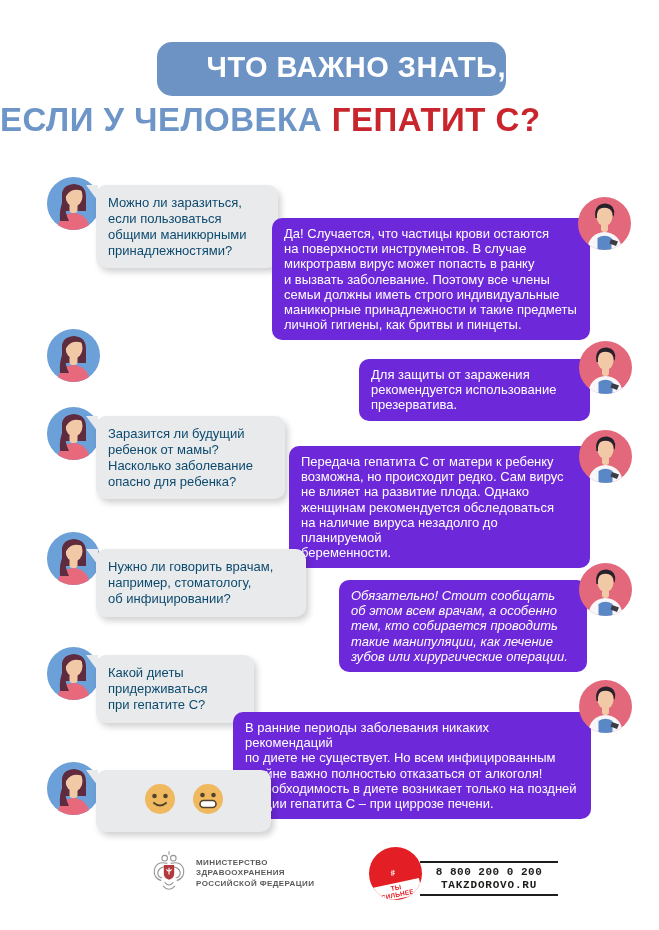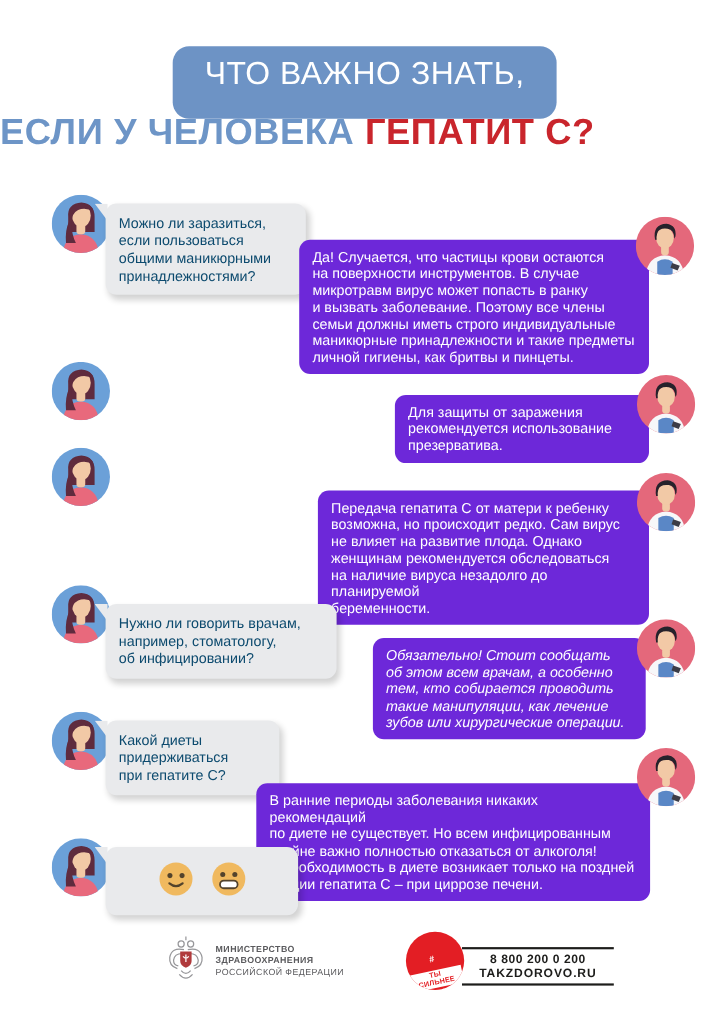--- a/index.html
+++ b/index.html
@@ -2,23 +2,23 @@
 <html><head>
 <meta charset="utf-8">
 <style>
   html,body{margin:0;padding:0;background:#ffffff;}
   .poster{
     position:relative;width:659px;height:930px;background:#ffffff;overflow:hidden;
     font-family:"Liberation Sans", sans-serif;
   }
   
   .title-box{
-    position:absolute;left:157px;top:42px;width:349px;height:66px;
+    position:absolute;left:157px;top:42px;width:349px;height:54px;
     background:#6d93c5;border-radius:15px;color:#ffffff;
-    font-size:29px;font-weight:normal;text-align:center;line-height:50px;letter-spacing:.5px;
+    font-size:29px;font-weight:bold;text-align:right;line-height:50px;letter-spacing:.5px;
   }
   .subtitle{
     position:absolute;left:0;top:101px;width:577px;text-align:left;
     font-size:33px;font-weight:bold;letter-spacing:.5px;color:#6d95c7;
   }
   .subtitle .red{color:#c9252c;}
   
   .avatar{position:absolute;width:53px;height:53px;}
   
   .q-bubble{
@@ -49,36 +49,36 @@
     content:"";position:absolute;left:-10px;top:0;width:12px;height:16px;
     background:#e9eaec;clip-path:polygon(0 0,100% 0,100% 100%);
   }
   
   .emblem{position:absolute;left:150px;top:849px;}
   .ministry-text{
     position:absolute;left:196px;top:858px;color:#5a5a5d;
     font-size:8px;letter-spacing:.4px;line-height:1.3;
   }
   .ministry-text .b{font-weight:bold;display:block;}
-  .ministry-text .r{display:block;}
+  .ministry-text .r{display:block;font-weight:bold;}
   .tz-circle{
     position:absolute;left:369px;top:847px;width:53px;height:53px;border-radius:50%;
     background:#e31e24;overflow:hidden;
   }
   .tz-rot{
     position:absolute;left:2px;top:16px;width:49px;transform:rotate(-12deg);
     text-align:center;
   }
   .tz-hash{color:#ffffff;font-weight:bold;font-size:8px;vertical-align:middle;}
   .tz-chip{
     display:inline-block;background:#ffffff;color:#e31e24;font-weight:bold;
     font-size:6.5px;padding:1px 2px;vertical-align:middle;letter-spacing:.2px;
   }
   .tz-line2{display:block;color:#ffffff;font-size:3.8px;font-weight:bold;letter-spacing:.3px;margin-top:1px;}
-  .hotline{position:absolute;left:420px;top:861px;width:138px;text-align:center;}
+  .hotline{position:absolute;left:420px;top:861px;width:138px;text-align:center;font-family:Liberation Mono, monospace;}
   .hotline .rule{height:2px;background:#1d1d1b;}
   .hotline-phone{font-size:11px;font-weight:bold;color:#1d1d1b;margin:3px 0 0 0;letter-spacing:.5px;}
   .hotline-site{font-size:11px;font-weight:bold;color:#1d1d1b;margin:1px 0 3px 0;letter-spacing:.8px;}
 </style>
 </head>
 <body>
 
 <div class="poster">
 
   <div class="title-box">ЧТО ВАЖНО ЗНАТЬ,</div>
@@ -172,20 +172,26 @@
     <svg width="53" height="53" viewBox="0 0 53 53">
         <circle cx="26.5" cy="26.5" r="26.5" fill="#6ba0d8"></circle>
         <g clip-path="url(#wc)">
           <path d="M15 20 Q14 8 27 7 Q39 8 39 20 L39 34 L15 34 Z" fill="#5f2b3e"></path>
           <path d="M10 53 Q12 37 26.5 36 Q41 37 43 53 Z" fill="#e8697c"></path>
           <rect x="22.5" y="26" width="8" height="10" rx="3" fill="#f2c9a6"></rect>
           <ellipse cx="27" cy="19" rx="8.5" ry="10.5" fill="#f2c9a6"></ellipse>
           <path d="M16 24 Q14 10 26 8 Q36 7 38 15 Q30 11 24 14 Q18 17 18 26 Q18 36 22 44 L13 44 Q12 32 16 24 Z" fill="#5f2b3e"></path>
         </g>
       </svg>
+  </div>
+  <div class="q-bubble" style="left:96px;top:416px;width:165px;">
+    <p class="bubble-text">Заразится ли будущий
+ребенок от мамы?
+Насколько заболевание
+опасно для ребенка?</p>
   </div>
 
   <div class="a-bubble" style="left:289px;top:446px;width:277px;">
     <p class="bubble-text">Передача гепатита С от матери к ребенку
 возможна, но происходит редко. Сам вирус
 не влияет на развитие плода. Однако
 женщинам рекомендуется обследоваться
 на наличие вируса незадолго до планируемой
 беременности.</p>
   </div>

